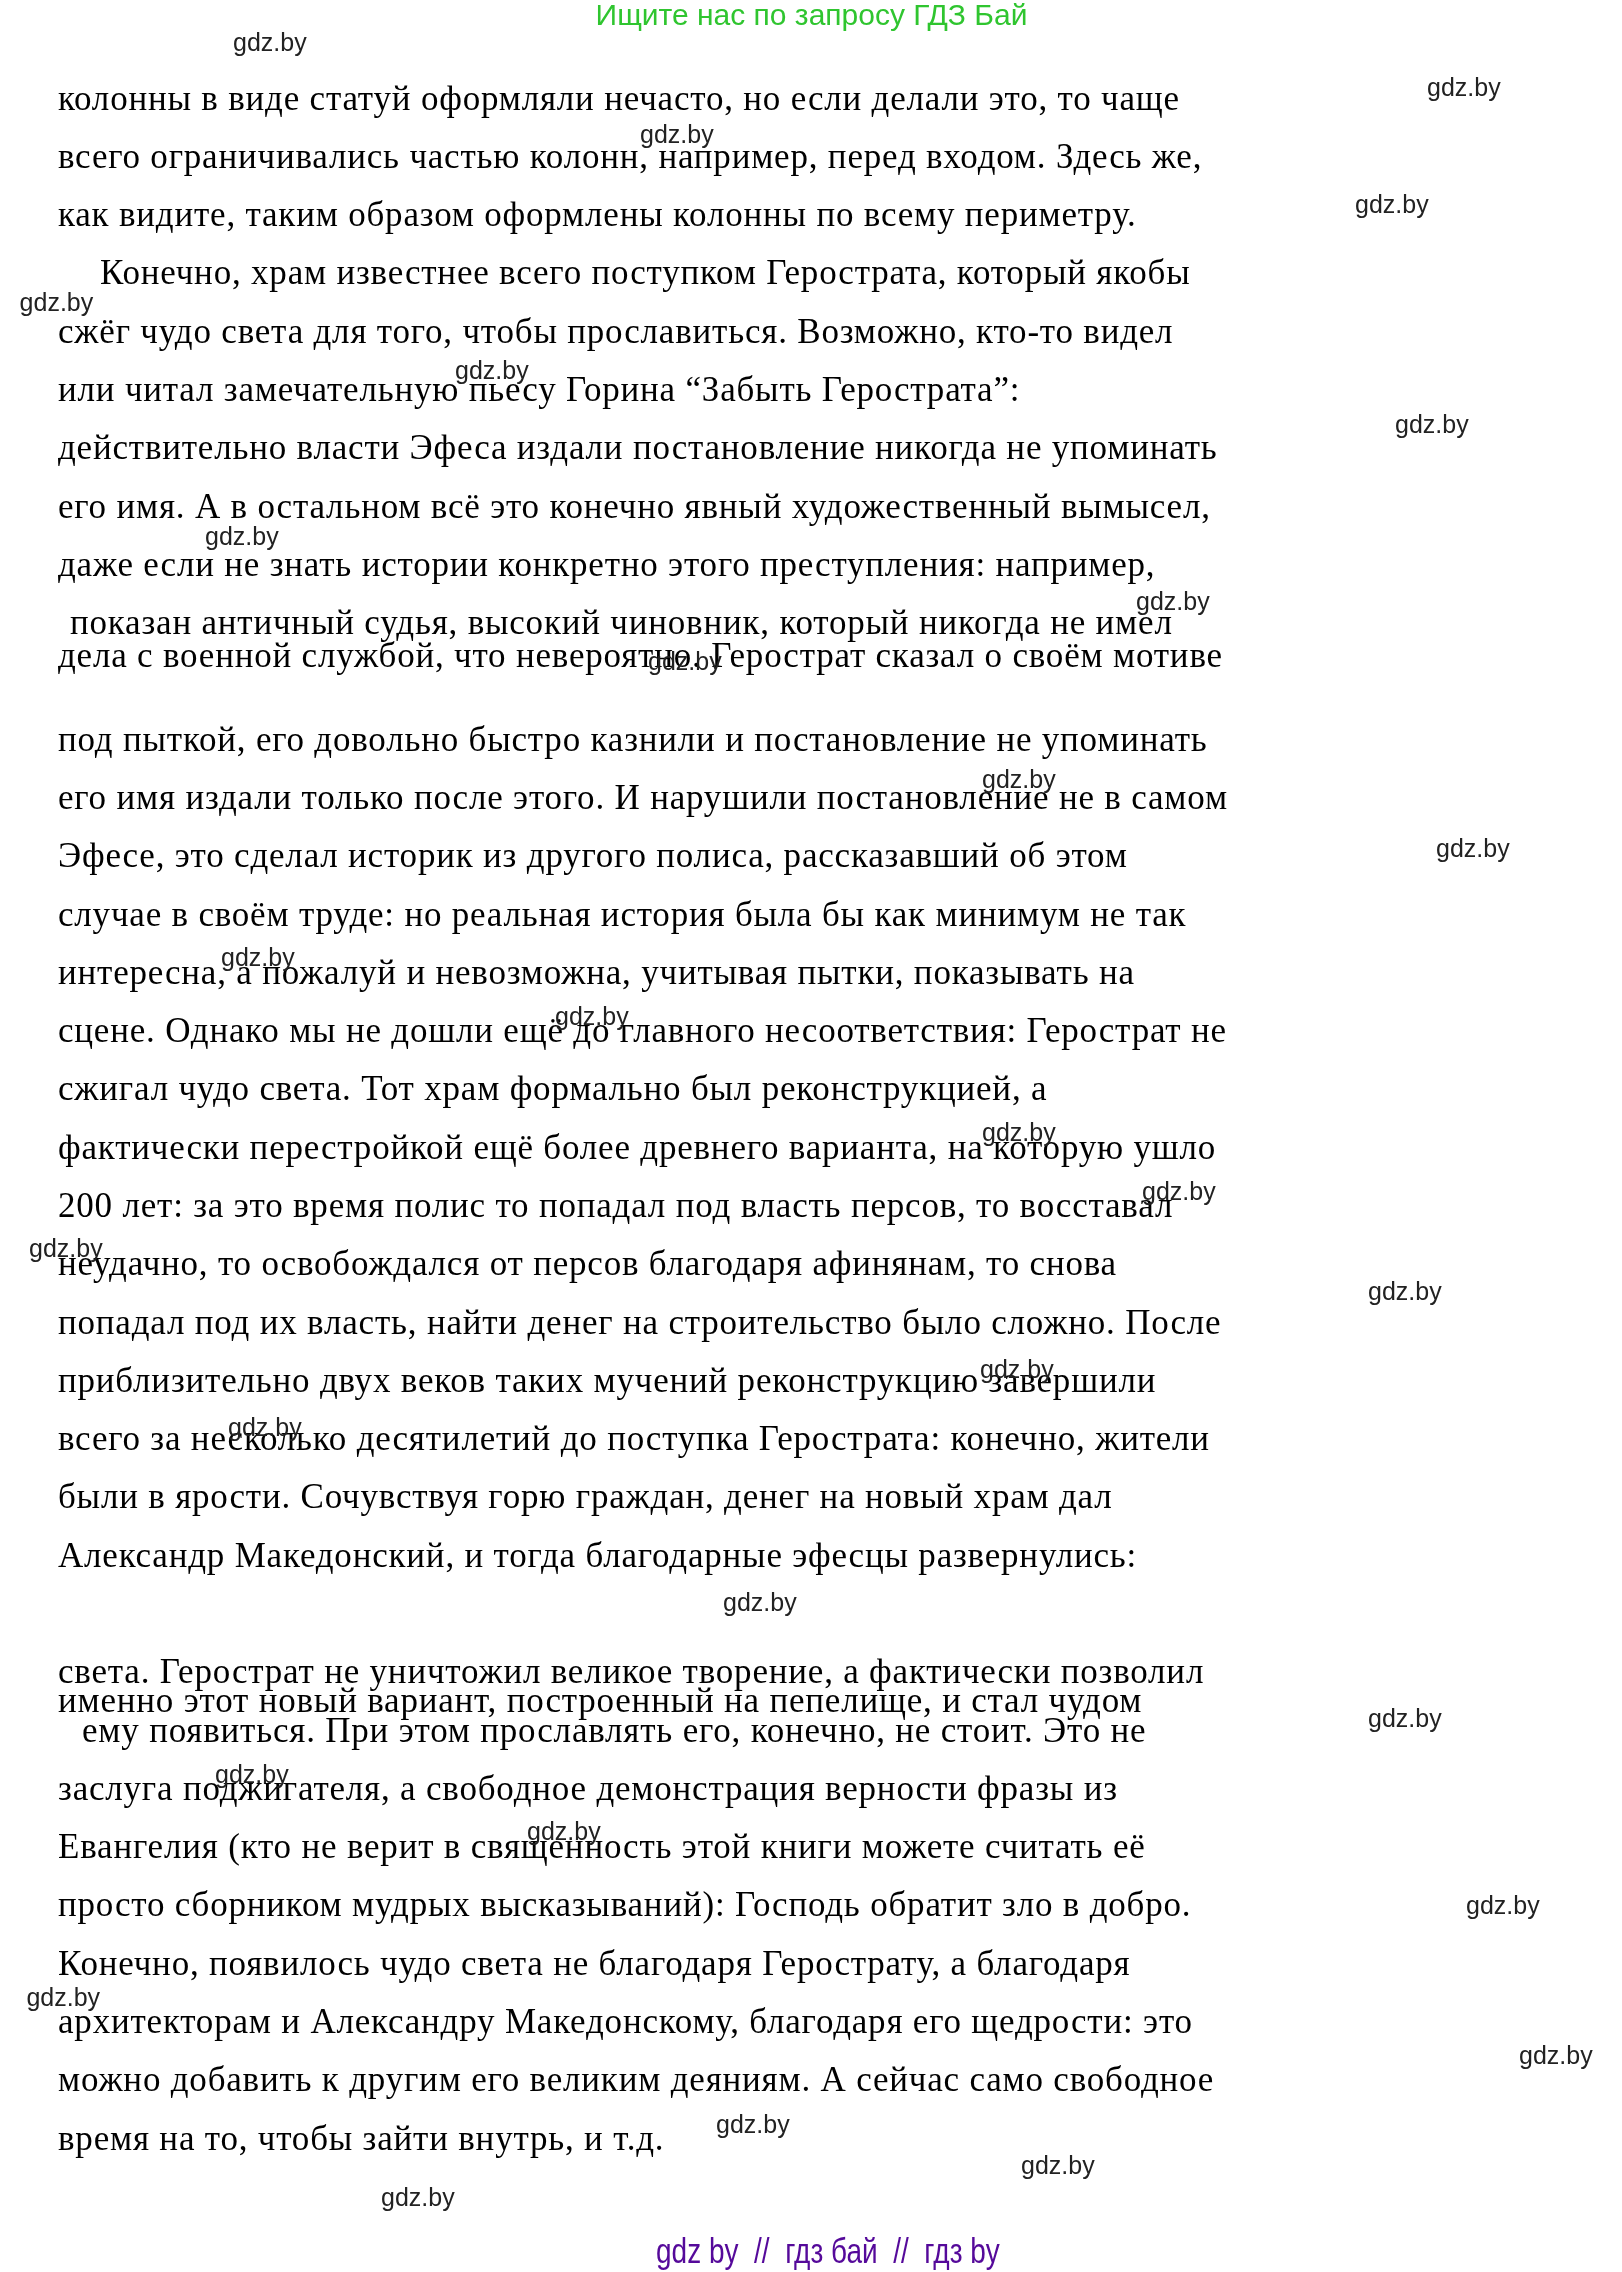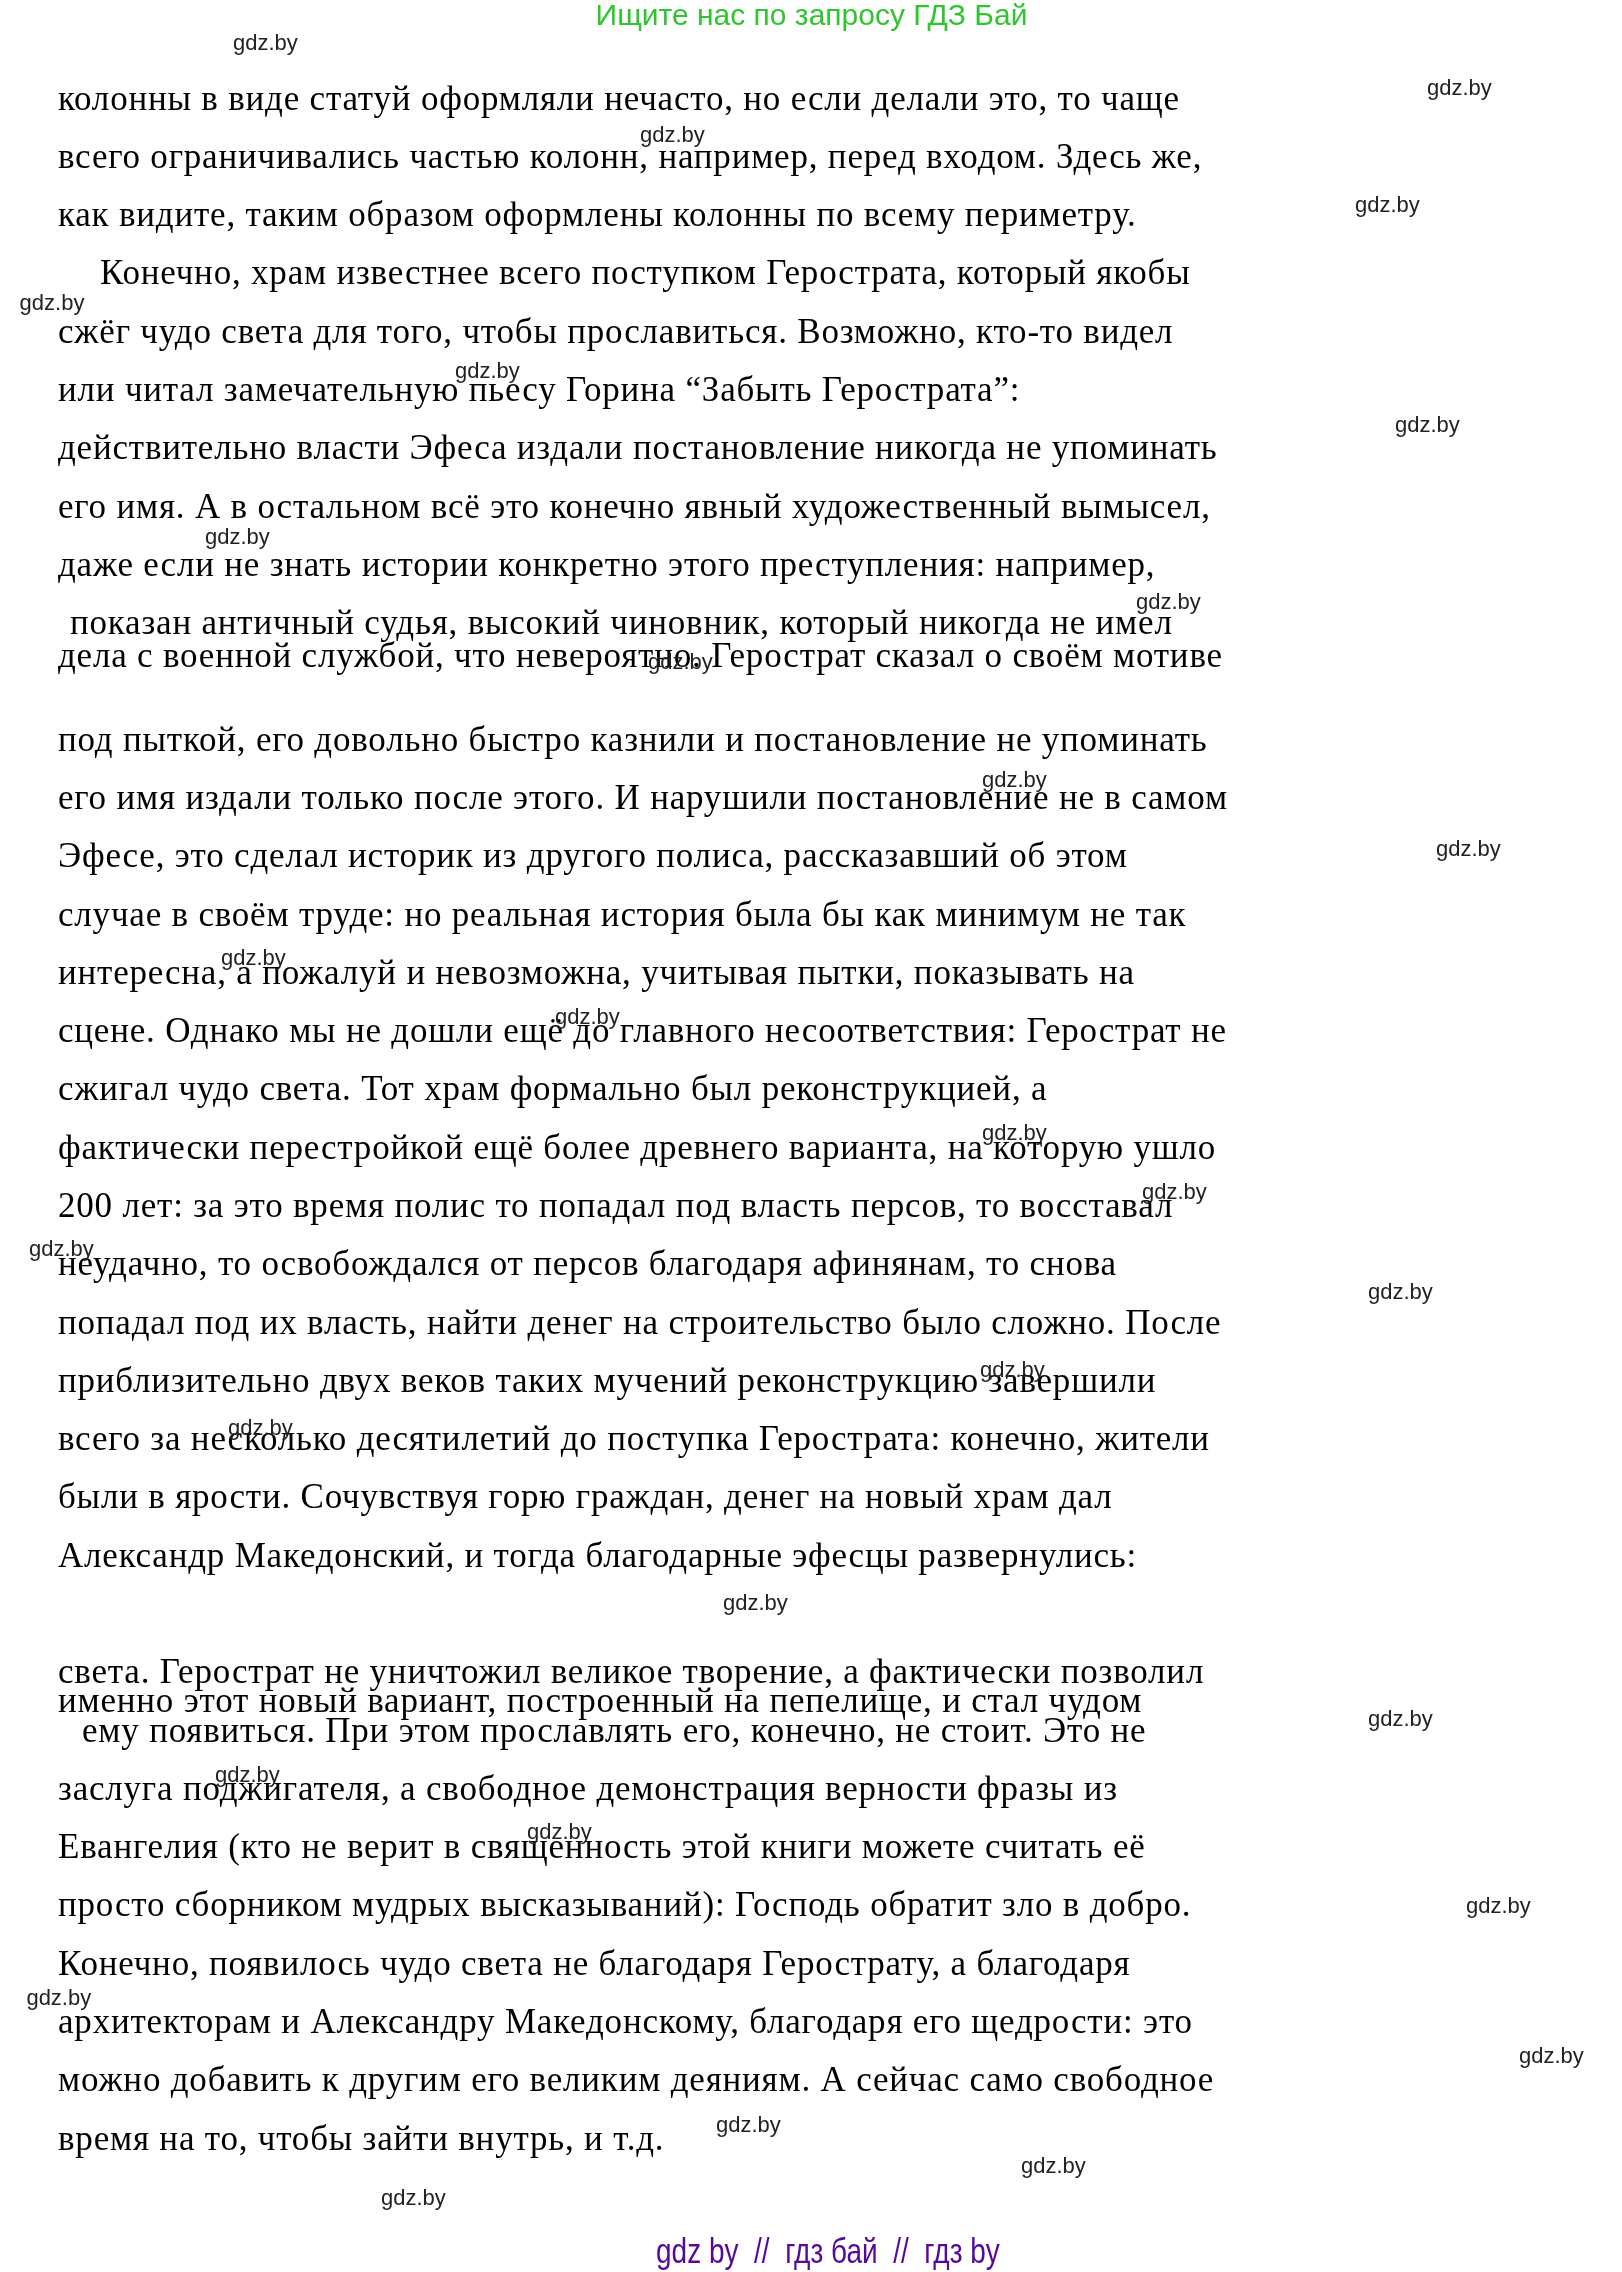--- a/index.html
+++ b/index.html
@@ -31,21 +31,21 @@
     font-family: "Liberation Serif", serif;
     font-size: 35px;
     letter-spacing: 0.8px;
     color: #000000;
     white-space: pre;
   }
   .body-text .line.indent { left: 100px; }
   .watermark-layer .wm {
     position: absolute;
     font-family: "Liberation Sans", sans-serif;
-    font-size: 22px;
+    font-size: 25px;
     line-height: 23.4px;
     color: #222222;
     white-space: pre;
   }
   .promo-footer {
     position: absolute;
     top: 2231px;
     left: 0;
     width: 100%;
     text-align: center;

